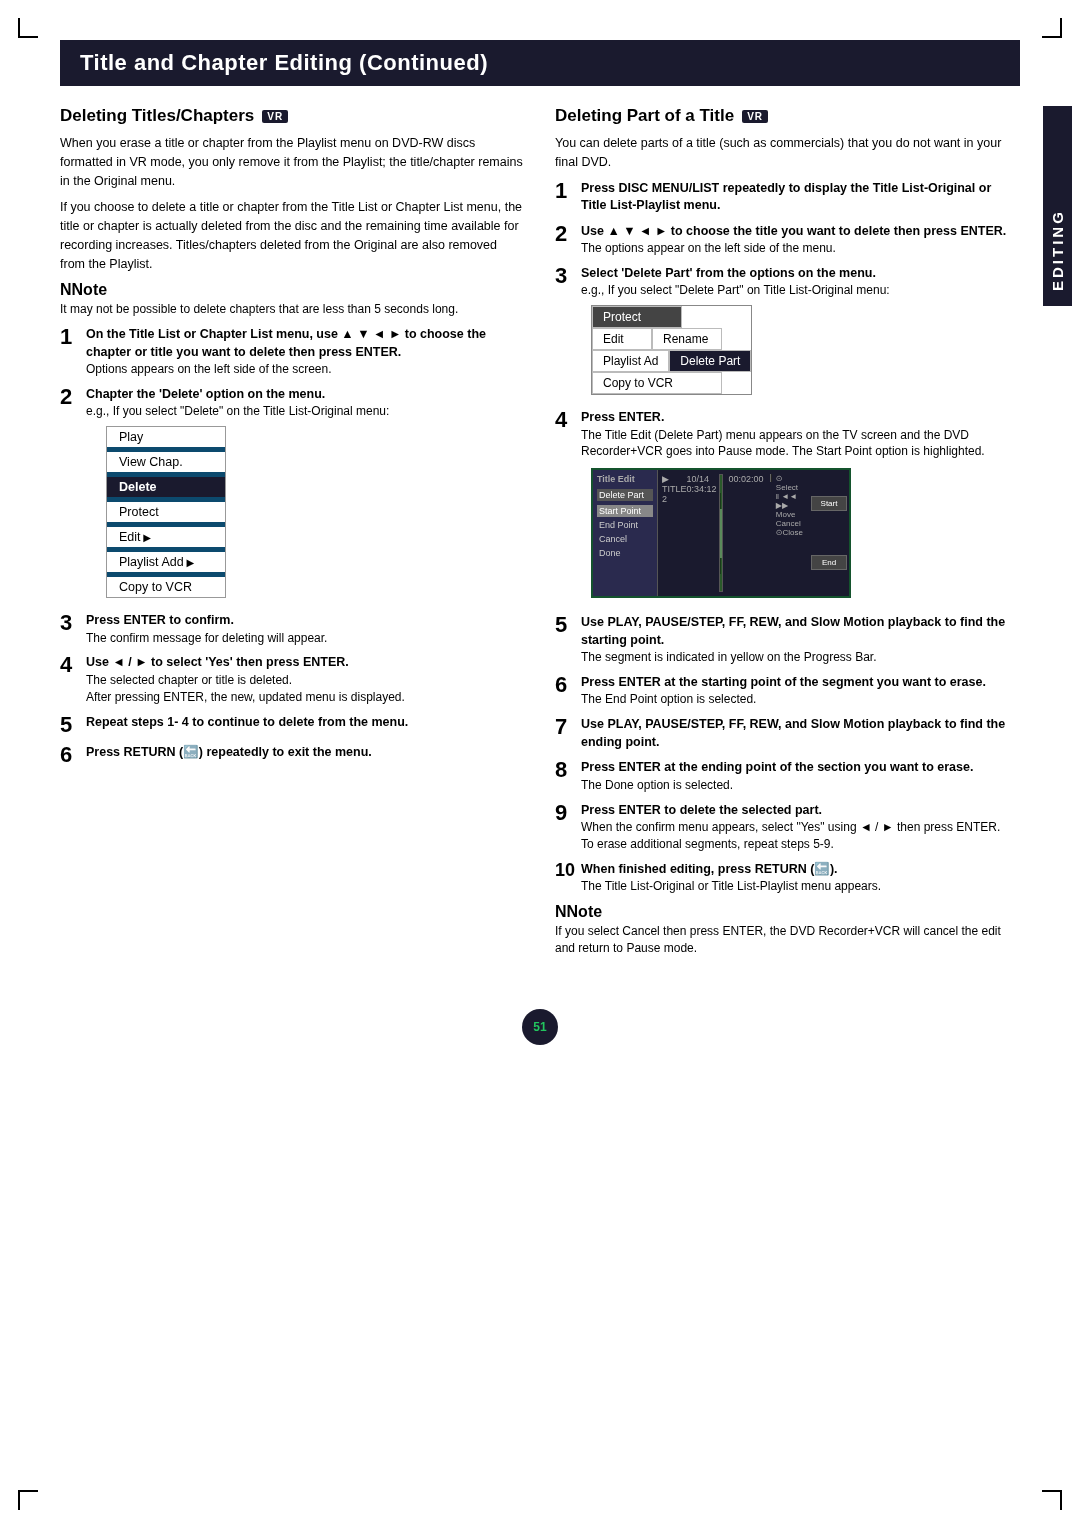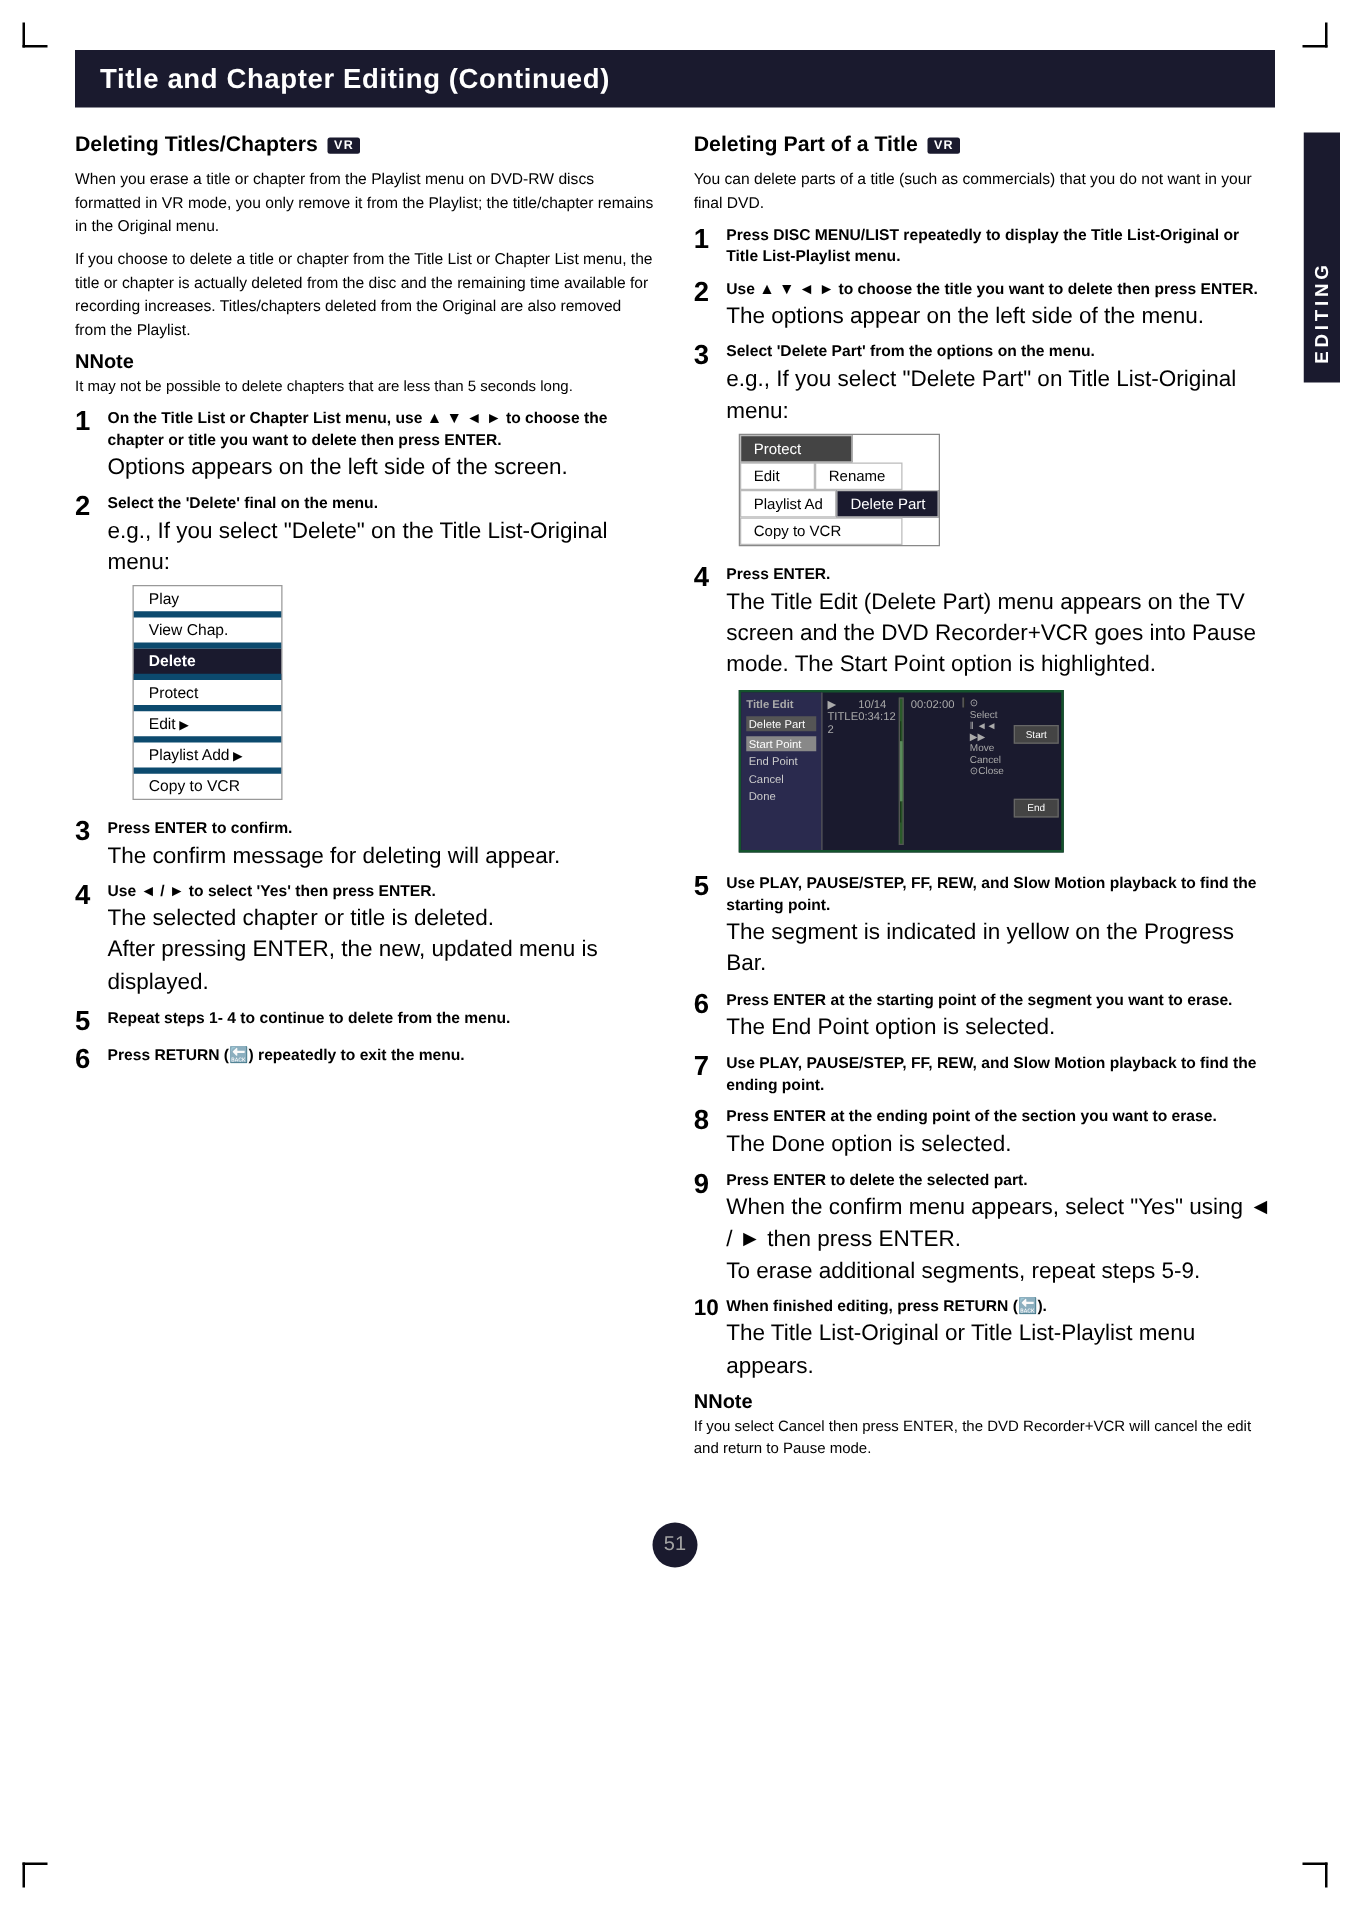--- a/index.html
+++ b/index.html
@@ -132,21 +132,21 @@
     }
     .step-content {
       flex: 1;
     }
     .step-bold {
       font-weight: bold;
       font-size: 12.5px;
       line-height: 1.4;
     }
     .step-body {
-      font-size: 18px;
+      font-size: 12px;
       line-height: 1.4;
     }
 
     
     .menu-box {
       border: 1px solid #999;
       display: inline-block;
       margin: 6px 0 6px 20px;
       min-width: 120px;
     }
@@ -271,29 +271,29 @@
       font-size: 8px;
       color: #aaa;
       display: flex;
       justify-content: space-between;
       padding: 0 2px;
     }
 
     
     .page-number {
       background: #1a1a2e;
-      color: #a3a3a3;
+      color: #22c55e;
       border-radius: 50%;
       width: 36px;
       height: 36px;
       display: flex;
       align-items: center;
       justify-content: center;
-      font-size: 16px;
-      font-weight: normal;
+      font-size: 12px;
+      font-weight: bold;
       margin: 20px auto 0;
     }
   </style>
 </head>
 <body>
 
 <div class="corner-mark corner-tl"></div>
 <div class="corner-mark corner-tr"></div>
 <div class="corner-mark corner-bl"></div>
 <div class="corner-mark corner-br"></div>
@@ -324,21 +324,21 @@
         <div class="step-num">1</div>
         <div class="step-content">
           <div class="step-bold">On the Title List or Chapter List menu, use ▲ ▼ ◄ ► to choose the chapter or title you want to delete then press ENTER.</div>
           <div class="step-body">Options appears on the left side of the screen.</div>
         </div>
       </div>
 
       <div class="step">
         <div class="step-num">2</div>
         <div class="step-content">
-          <div class="step-bold">Select the 'Delete' final on the menu.</div>
+          <div class="step-bold">Chapter the 'Delete' option on the menu.</div>
           <div class="step-body">e.g., If you select "Delete" on the Title List-Original menu:</div>
           
           <div class="menu-box">
             <div class="menu-item">Play</div>
             <div class="menu-item">View Chap.</div>
             <div class="menu-item highlighted">Delete</div>
             <div class="menu-item">Protect</div>
             <div class="menu-item has-arrow">Edit</div>
             <div class="menu-item has-arrow">Playlist Add</div>
             <div class="menu-item">Copy to VCR</div>

